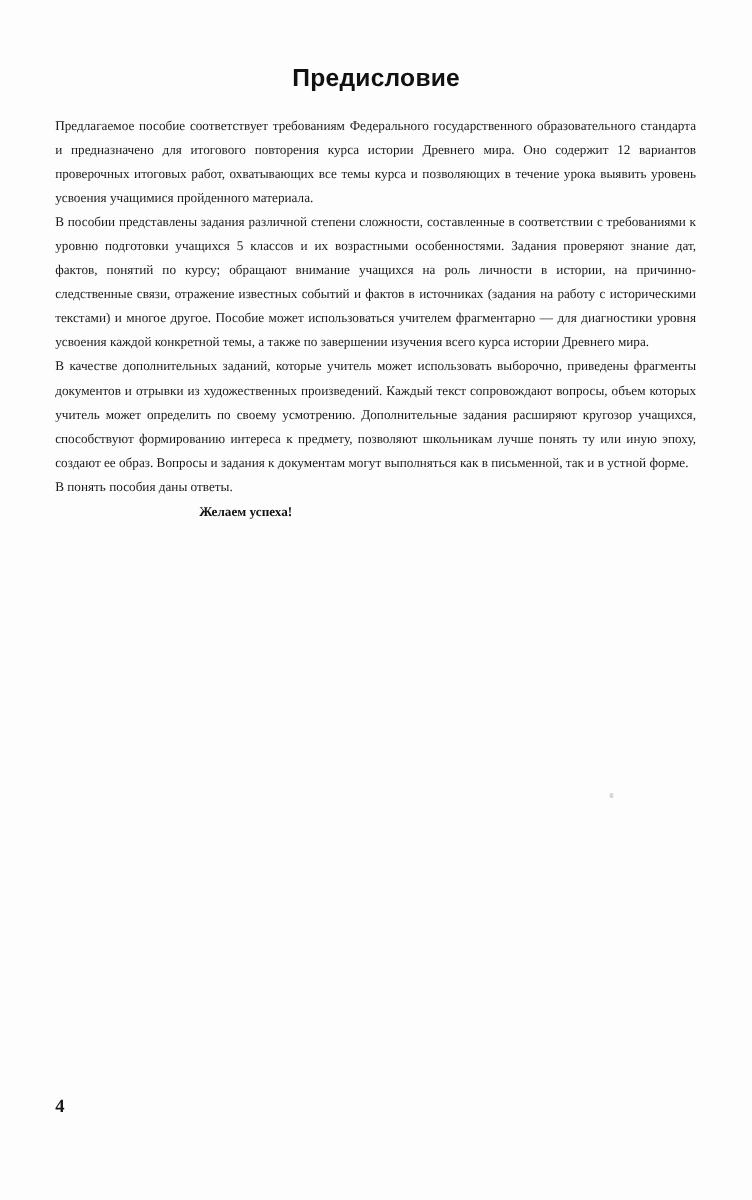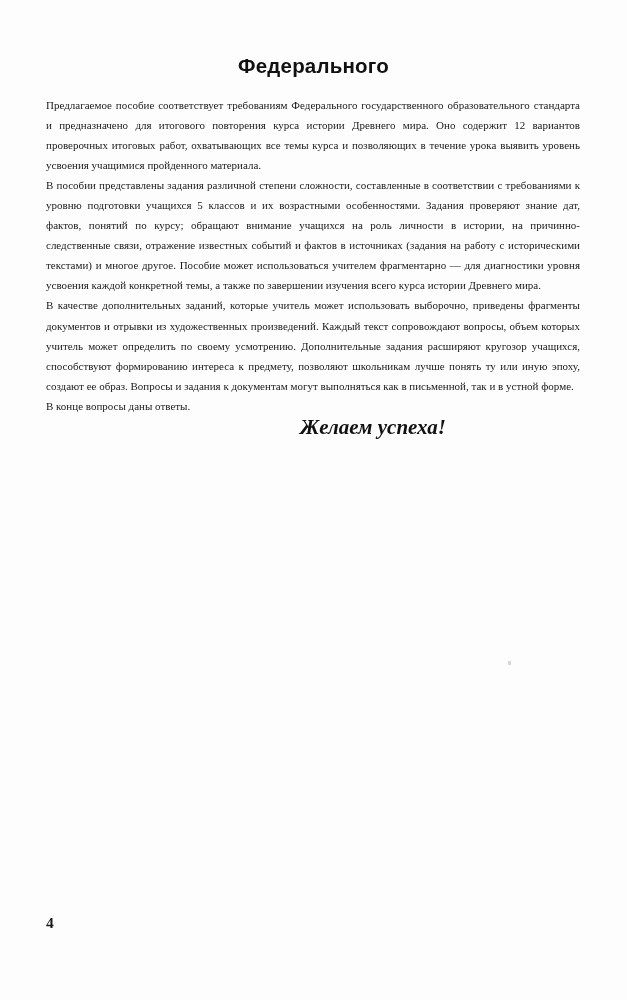--- a/index.html
+++ b/index.html
@@ -48,27 +48,26 @@
     text-justify: inter-word;
     font-size: 11px;
     line-height: 20.05px;
     color: #1a1a1a;
     hyphens: manual;
   }
 
   .closing {
     margin: 0;
     margin-top: 1px;
-    text-align: center;
+    text-align: left;
     padding-left: 120px;
     font-weight: bold;
-    font-size: 21px;
+    font-size: 11px;
     line-height: 20.05px;
     color: #111111;
-    font-style: italic;
   }
 
   .page-number {
     position: absolute;
     left: 46px;
     top: 914px;
     font-weight: bold;
     font-size: 15.5px;
     color: #1a1a1a;
   }
@@ -81,27 +80,27 @@
     height: 4px;
     background: #b9b9b9;
     opacity: 0.55;
   }
 </style>
 </head>
 <body>
 
 <div class="page">
 
-  <div class="page-title">Федерального</div>
+  <div class="page-title">Предисловие</div>
 
   <div class="body-column">
     <p class="para">Предлагаемое пособие соответствует требованиям Федерального государственного образовательного стандарта и предназначено для итогового повторения курса истории Древнего мира. Оно содержит 12 вариантов проверочных итоговых работ, охватывающих все темы курса и позволяющих в течение урока выявить уровень усвоения учащимися пройденного материала.</p>
     <p class="para">В пособии представлены задания различной степени сложности, составленные в соответствии с требованиями к уровню подготовки учащихся 5 классов и их возрастными особенностями. Задания проверяют знание дат, фактов, понятий по курсу; обращают внимание учащихся на роль личности в истории, на причинно-следственные связи, отражение известных событий и фактов в источниках (задания на работу с историческими текстами) и многое другое. Пособие может использоваться учителем фрагментарно — для диагностики уровня усвоения каждой конкретной темы, а также по завершении изучения всего курса истории Древнего мира.</p>
     <p class="para">В качестве дополнительных заданий, которые учитель может использовать выборочно, приведены фрагменты документов и отрывки из художественных произведений. Каждый текст сопровождают вопросы, объем которых учитель может определить по своему усмотрению. Дополнительные задания расширяют кругозор учащихся, способствуют формированию интереса к предмету, позволяют школьникам лучше понять ту или иную эпоху, создают ее образ. Вопросы и задания к документам могут выполняться как в письменной, так и в устной форме.</p>
-    <p class="para">В конце вопросы даны ответы.</p>
+    <p class="para">В понять пособия даны ответы.</p>
     <p class="closing">Желаем успеха!</p>
   </div>
 
   <div class="speck"></div>
 
   <div class="page-number">4</div>
 
 </div>
 
 </body></html>

